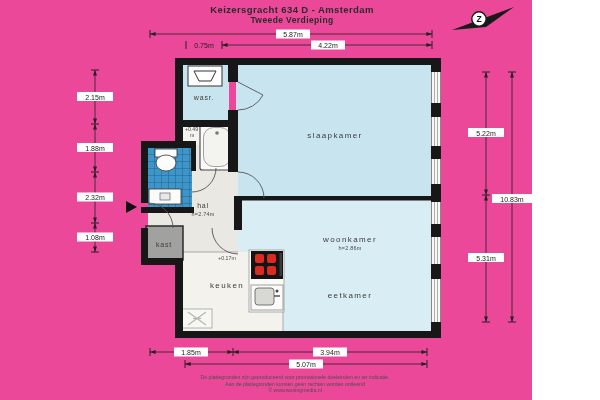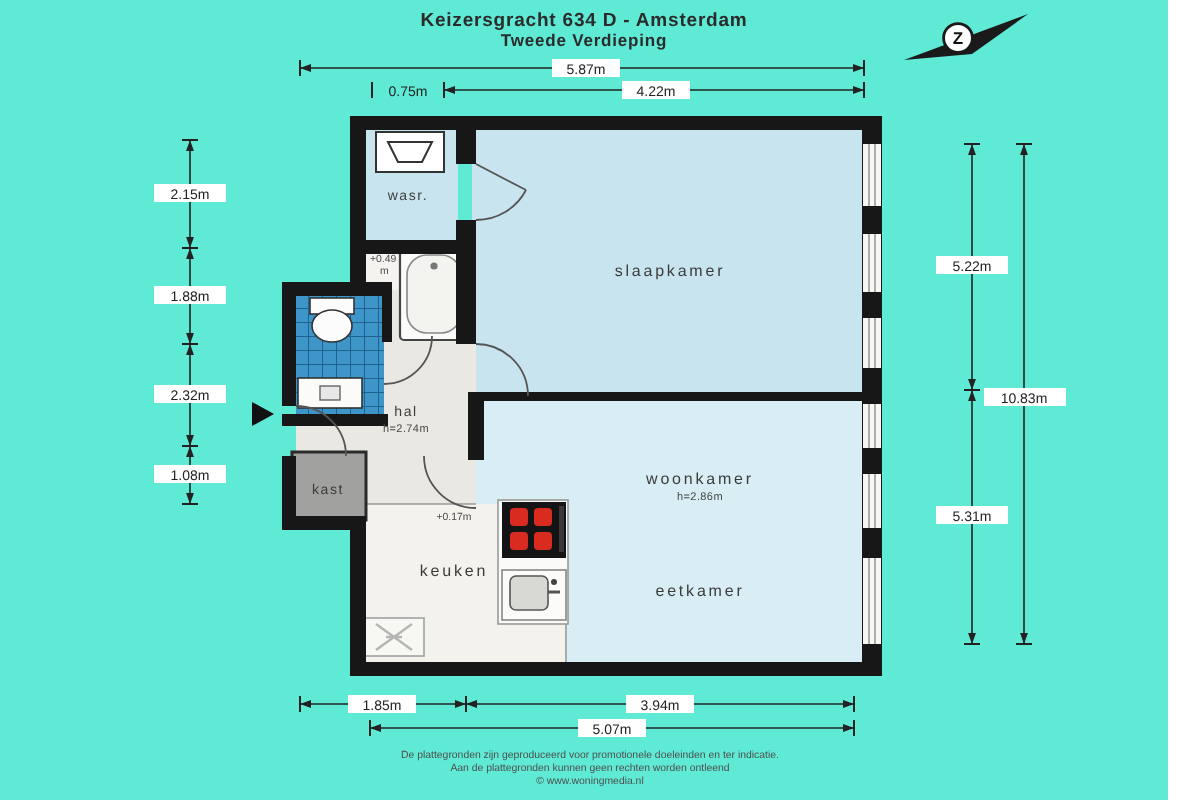--- a/index.html
+++ b/index.html
@@ -1,16 +1,16 @@
 <!DOCTYPE html>
 <html><head>
 <meta charset="utf-8">
 <style>
   html,body{margin:0;padding:0;background:#ffffff;}
-  .canvas{position:relative;width:584px;height:400px;background:#5eead4;overflow:hidden;}
+  .canvas{position:relative;width:532px;height:400px;background:#ec4899;overflow:hidden;}
   svg{display:block;}
   svg text{font-family:"Liberation Sans","DejaVu Sans",sans-serif;fill:#2b2b2b;}
   .title-1{font-size:9.5px;font-weight:bold;letter-spacing:.4px;}
   .title-2{font-size:8.5px;font-weight:bold;letter-spacing:.4px;}
   .room-label{font-size:8px;letter-spacing:1.4px;fill:#3c3c3c;}
   .room-label-sm{font-size:7px;letter-spacing:.8px;fill:#3c3c3c;}
   .height-label{font-size:5.5px;letter-spacing:.2px;fill:#4a4a4a;}
   .level-label{font-size:5.2px;fill:#4a4a4a;}
   .dim-text{font-size:7px;fill:#222222;}
   .footer-text{font-size:5.2px;fill:#4f4f4f;}

